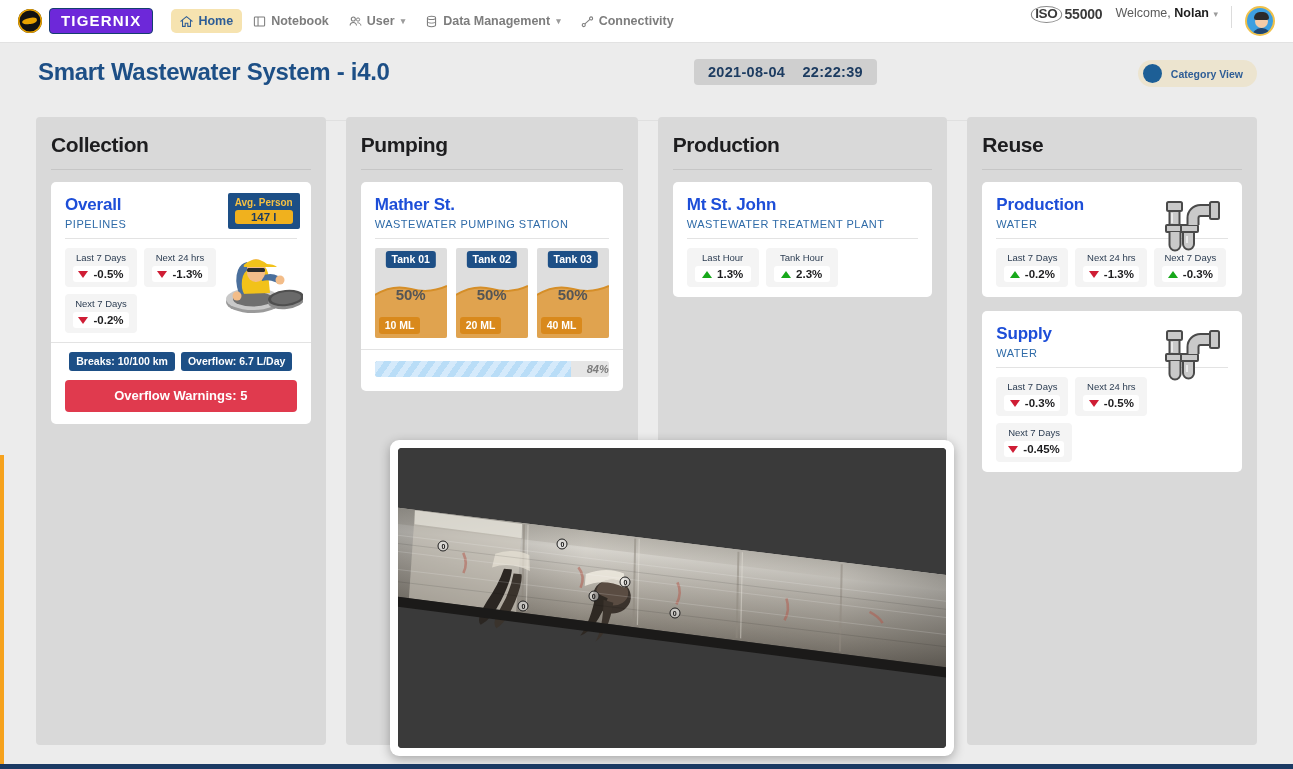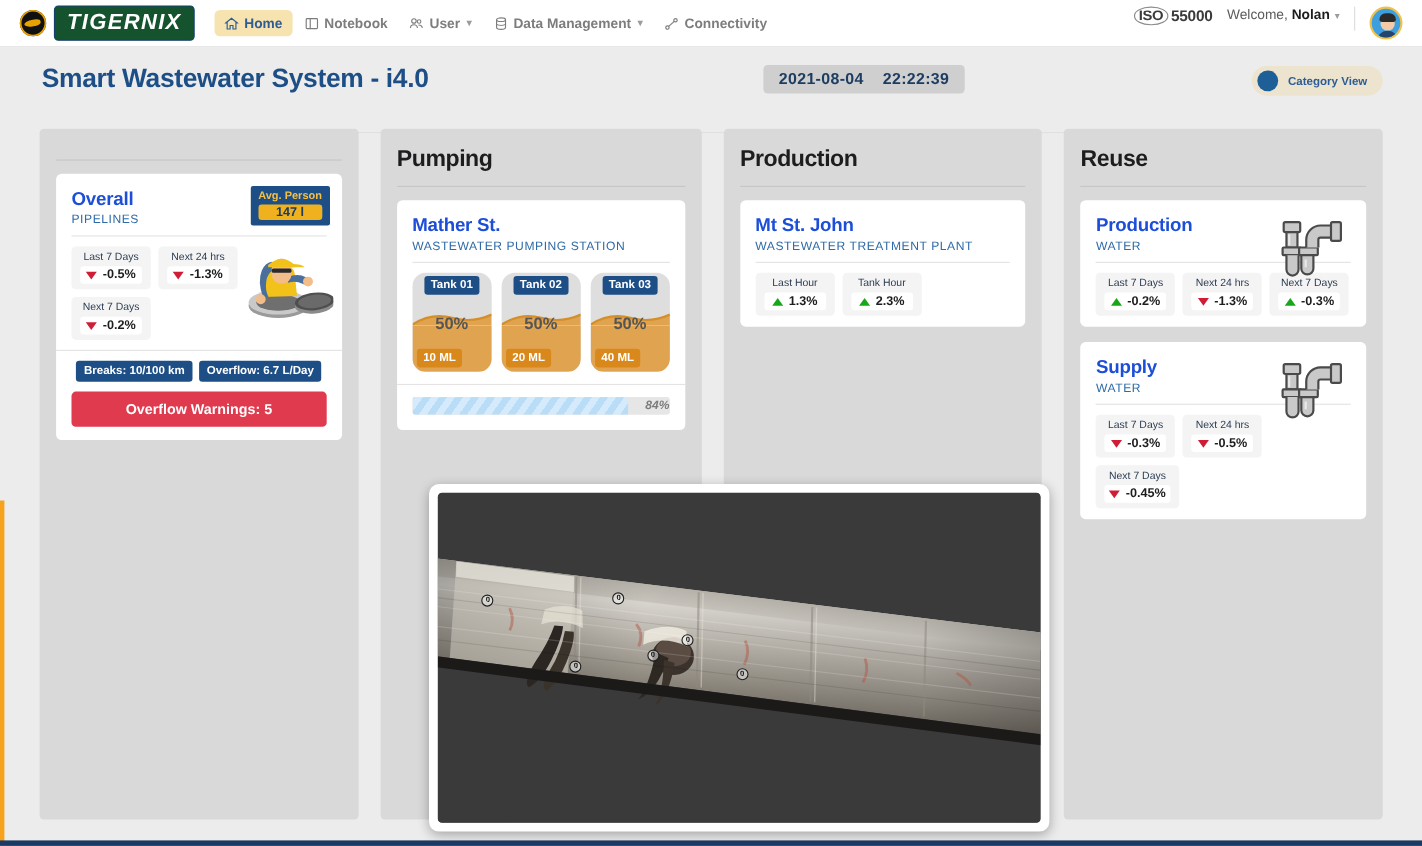--- a/index.html
+++ b/index.html
@@ -33,24 +33,23 @@
     width: 24px; height: 24px; border-radius: 50%;
     background: #111; position: relative; overflow: hidden;
     box-shadow: 0 0 0 1.5px #e8a200 inset;
   }
   .brand-mark::after {
     content: ""; position: absolute; left: 4px; top: 9px;
     width: 15px; height: 6px; border-radius: 60% 40% 50% 50%;
     background: #e8a200; transform: rotate(-8deg);
   }
   .brand-word {
-    background: #14532d; color: #fff; font-weight: bold; font-size: 20px;
+    background: #6d28d9; color: #fff; font-weight: bold; font-size: 15px;
     letter-spacing: 1.2px; padding: 3px 11px 4px; border-radius: 4px;
     border: 1px solid #14406f;
-    font-style: italic;
   }
 
   #navlinks { display: flex; align-items: center; gap: 2px; margin-left: 18px; }
   .navlink {
     display: flex; align-items: center; gap: 5px;
     font-size: 12.5px; font-weight: bold; color: #7d7d7d;
     padding: 5px 9px; border-radius: 5px; white-space: nowrap; cursor: pointer;
   }
   .navlink.active { background: #f6e3b0; color: #2e5d96; }
   .navlink .ico { display: inline-flex; width: 13px; height: 13px; }
@@ -166,21 +165,21 @@
     padding: 3px 7px 4px; border-radius: 3px; white-space: nowrap;
   }
   #overflow-warning {
     margin-top: 9px; background: #e03a4e; color: #fff; text-align: center;
     font-size: 13px; font-weight: bold; border-radius: 4px; padding: 8px 0 9px;
     cursor: pointer; border: none; width: 100%; font-family: inherit;
   }
 
   
   .tanks { display: flex; gap: 9px; justify-content: space-between; }
-  .tank { position: relative; width: 74px; height: 90px; background: #dedede; border-radius: 12px; overflow: hidden; }
+  .tank { position: relative; width: 74px; height: 90px; background: #dedede; border-radius: 2px; overflow: hidden; }
   .tank-name {
     position: absolute; left: 50%; transform: translateX(-50%); top: 3px; z-index: 3;
     background: #1d4f86; color: #fff; font-size: 10.5px; font-weight: bold;
     padding: 2px 6px 3px; border-radius: 3px; white-space: nowrap;
   }
   .tank-fill { position: absolute; left: 0; bottom: 0; width: 100%; height: 50%; }
   .tank-fill .wave { position: absolute; top: -9px; left: 0; width: 100%; height: 12px; display:block; }
   .tank-fill .body { position: absolute; top: 3px; left: 0; width: 100%; bottom: 0; background: #e0a34f; }
   .tank-pct {
     position: absolute; left: 50%; transform: translateX(-50%); top: 38px; z-index: 3;
@@ -316,20 +315,21 @@
   </div>
   <div id="category-view">
     <span class="dot"></span>
     <span class="lbl">Category View</span>
   </div>
 </div>
 <div id="topdivider"></div>
 
 <div id="columns">
     <div class="panel">
+      <div class="panel-title">Collection</div>
       <div class="panel-rule"></div>
       <div class="card">
         <div class="card-title">Overall</div>
         <div class="card-sub">PIPELINES</div>
         <div class="avg-badge">
           <div class="t">Avg. Person</div>
           <div class="v">147 l</div>
         </div>
         <svg id="worker" viewBox="0 0 86 74">
           <ellipse cx="36" cy="58" rx="27" ry="11" fill="#9a9a9a"></ellipse>

